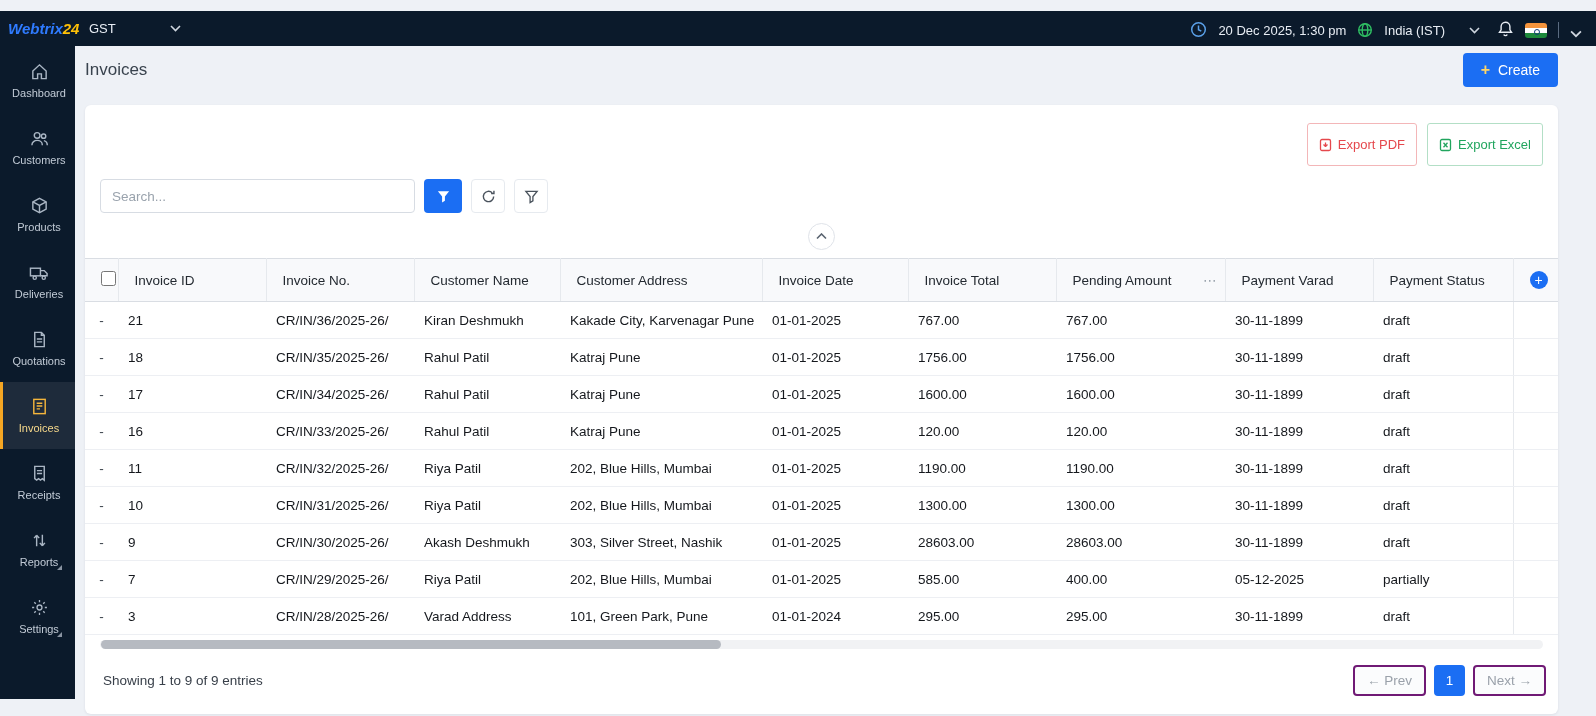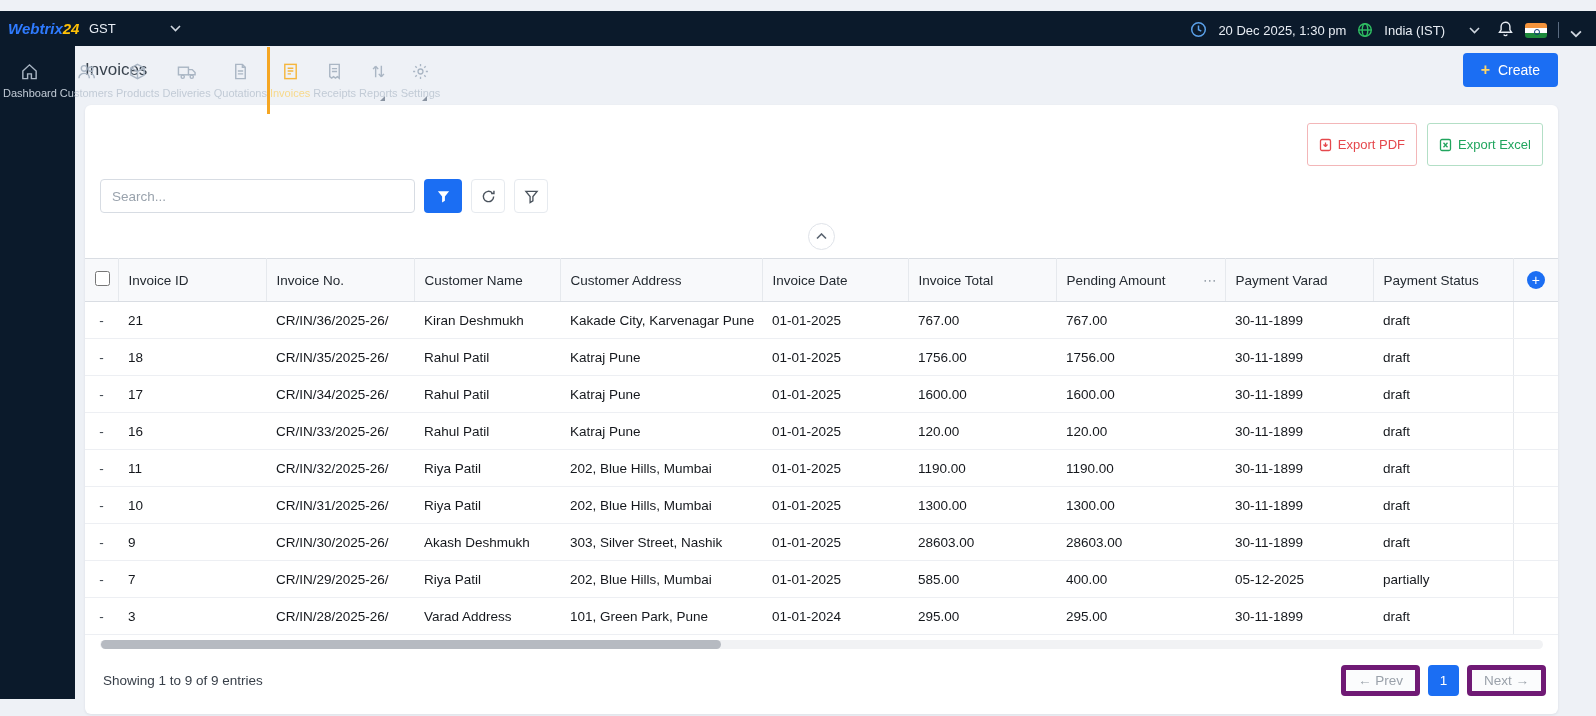--- a/index.html
+++ b/index.html
@@ -21,21 +21,21 @@
   .icon-svg{ display:inline-flex; align-items:center; justify-content:center; }
   .tz-select{ display:flex; align-items:center; gap:24px; cursor:pointer;}
   .flag{ width:22px; height:15px; border-radius:3px; overflow:hidden; display:inline-block; position:relative;
          background:linear-gradient(to bottom,#f5943c 33%,#fff 33%,#fff 66%,#1d8a3c 66%); }
   .flag::after{ content:""; position:absolute; left:9px; top:6px; width:4px; height:4px; border-radius:50%; border:1px solid #123d7a;}
   .top-divider{ width:1px; height:16px; background:#5a6b80; }
   .chev{ stroke:#cfd6df; fill:none; stroke-width:1.6; }
   
   .sidebar{
     position:fixed; top:35px; left:0; bottom:17px; width:75px; background:#0b1a2b;
-    display:flex; flex-direction:row; padding-top:12px; z-index:10;
+    display:flex; flex-direction:column; padding-top:12px; z-index:10;
   }
   .side-item{
     height:67px; display:flex; flex-direction:column; align-items:center; justify-content:center; gap:6px;
     color:#aab6c4; cursor:pointer; position:relative; border-left:3px solid transparent;
   }
   .side-icon{ display:flex; color:#aab6c4; }
   .side-label{ font-size:11px; color:#c2cbd6; }
   .side-item.active{ background:rgba(255,255,255,.08); border-left:3px solid #f5a623; }
   .side-item.active .side-icon{ color:#f5b63c; }
   .side-item.active .side-label{ color:#f7d98b; }
@@ -73,21 +73,21 @@
   .btn-filter{ width:38px; height:34px; background:#1b6ef3; border:none; border-radius:4px; cursor:pointer;
     display:flex; align-items:center; justify-content:center; }
   .btn-icon{ width:34px; height:34px; background:#fff; border:1px solid #e6eaef; border-radius:4px; cursor:pointer;
     display:flex; align-items:center; justify-content:center; color:#49525c; font-size:16px; }
   .collapse-row{ display:flex; justify-content:center; padding:10px 0 8px; }
   .btn-collapse{ width:27px; height:27px; border-radius:50%; border:1px solid #dfe3e9; background:#fff; cursor:pointer;
     display:flex; align-items:center; justify-content:center; }
   
   table{ width:100%; border-collapse:collapse; table-layout:fixed; }
   th{
-    background:#f8f9fb; height:43px; text-align:left; padding:0 10px; font-size:13.5px; font-weight:500;
+    background:#f8f9fb; height:43px; text-align:left; padding:0 16px; font-size:13.5px; font-weight:500;
     color:#242a31; border-top:1px solid #d9dde3; border-bottom:1px solid #d9dde3; border-right:1px solid #e6e9ed;
     position:relative; cursor:pointer; white-space:nowrap; overflow:hidden;
   }
   th.col-check{ text-align:center; cursor:default; }
   th.col-add{ border-right:none; border-left:1px solid #e6e9ed; text-align:center; cursor:default; overflow:visible;}
   td{
     height:37px; padding:0 10px; font-size:13.5px; color:#15181d; border-bottom:1px solid #edeff3;
     white-space:nowrap; overflow:hidden;
   }
   td.col-check{ text-align:center; color:#3a414a; cursor:pointer; }
@@ -98,21 +98,21 @@
     font-size:14px; line-height:16px; display:inline-flex; align-items:center; justify-content:center; padding:0;
   }
   input[type=checkbox]{ width:15px; height:15px; cursor:pointer; accent-color:#1b6ef3; }
   
   .fake-scrollbar{ margin:5px 15px 0; height:9px; background:#f1f2f4; border-radius:5px; position:relative; cursor:pointer;}
   .scroll-thumb{ position:absolute; left:1px; top:0; height:9px; width:43%; background:#b6bac1; border-radius:5px; }
   .card-footer{ display:flex; align-items:center; justify-content:space-between; padding:16px 12px 0 18px; }
   .entries-summary{ color:#39404a; font-size:13.5px; }
   .pagination{ display:flex; align-items:center; gap:8px; }
   .page-btn{
-    height:31px; min-width:31px; padding:0 12px; border:5px solid #701a75; background:#fbfcfd; color:#9aa1aa;
+    height:31px; min-width:31px; padding:0 12px; border:2px solid #701a75; background:#fbfcfd; color:#9aa1aa;
     border-radius:4px; font-size:13.5px; cursor:pointer; font-family:inherit;
   }
   .page-btn.active{ background:#1b6ef3; border-color:#1b6ef3; color:#fff; padding:0; width:31px; }
 </style>
 </head>
 <body>
 
 <header class="topbar">
   <div class="logo">
     <span class="logo-a">Webtrix</span><span class="logo-b">24</span>

